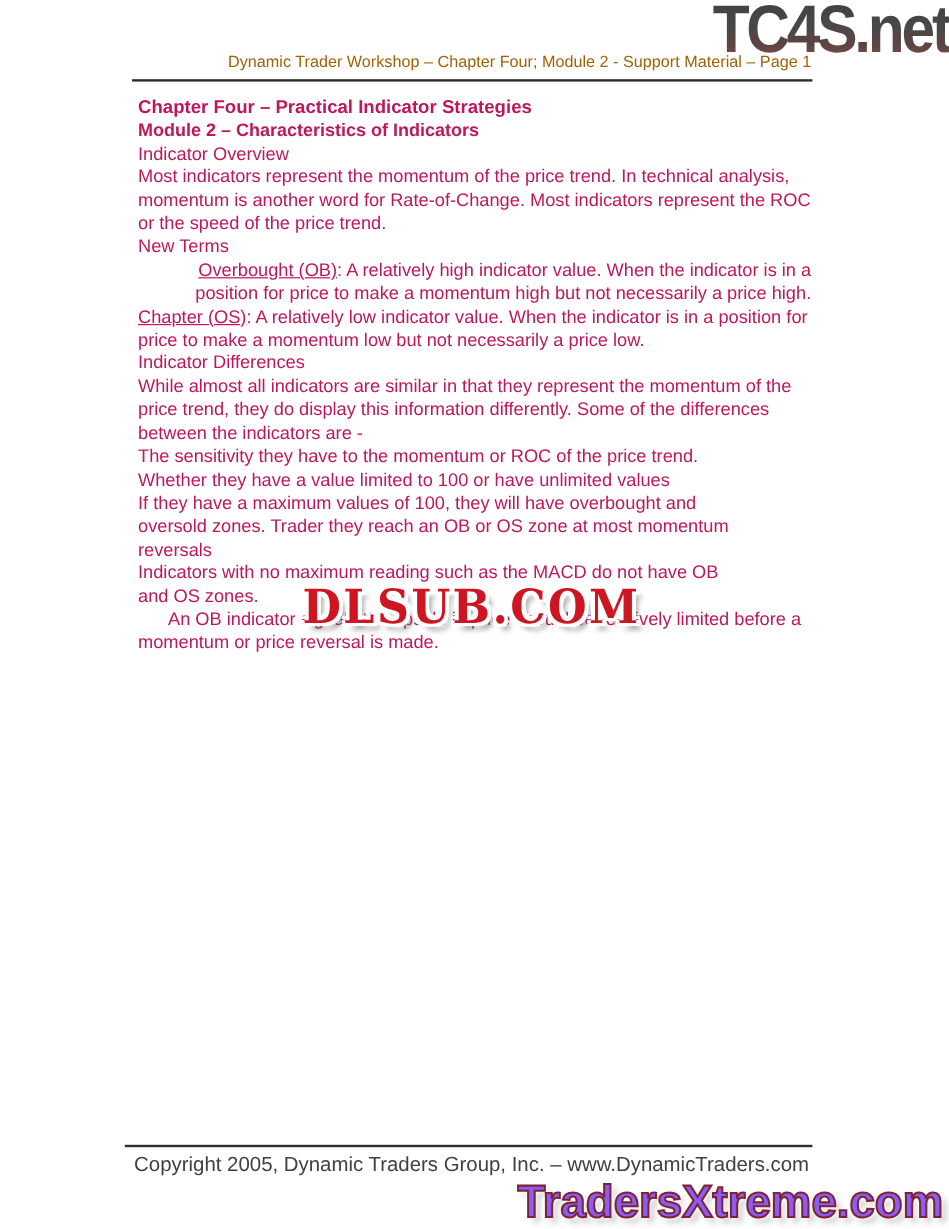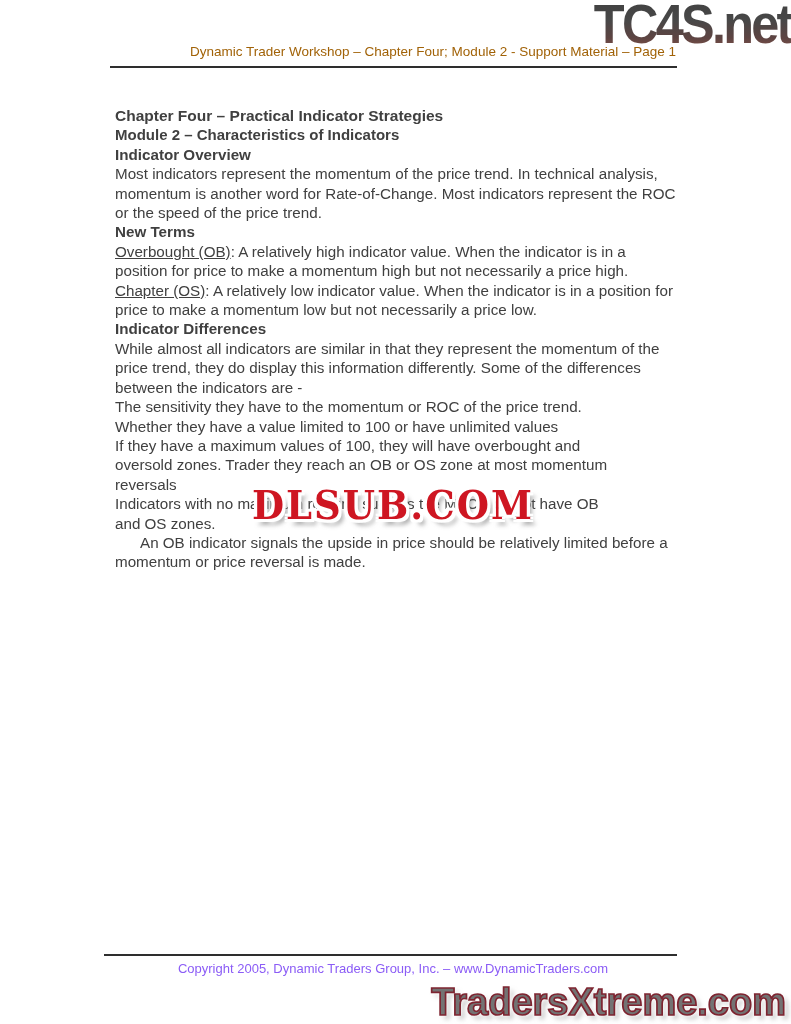--- a/index.html
+++ b/index.html
@@ -35,32 +35,32 @@
     position:absolute; top:44px; left:110px; width:566px;
     text-align:right; font-size:13.5px; color:#a16207;
   }
   .header-rule {
     position:absolute; top:66px; left:110px; width:567px;
     border-top:2px solid #2e2e2e;
   }
 
   
   .content {
-    position:absolute; top:106px; left:115px; width:561px;
-    font-size:15.2px; line-height:19.4px; color:#404040;
+    position:absolute; top:80px; left:115px; width:561px;
+    font-size:15.2px; line-height:19.4px; color:#be185d;
   }
   .content p { margin:0; }
-  .b { font-weight:bold; }
+  .b { font-weight:normal; }
   .title1 { margin-top:2px; font-weight:bold; font-size:15.5px; }
   .title2 { margin-top:9px; font-weight:bold; font-size:15px; }
   .h-overview { margin-top:35px; }
   .p1 { margin-top:6px; }
   .p2 { margin-top:14px; text-indent:25px; }
   .h-newterms { margin-top:32px; }
-  .p-ob { margin-top:13px; }
+  .p-ob { margin-top:13px;text-align:right; }
   .p-os { margin-top:7px; }
   .h-diff { margin-top:31px; }
   .p-intro { margin-top:13px; }
   .item { margin-left:25px; width:505px; }
   .item1 { margin-top:5px; }
   .itemn { margin-top:7px; }
   .item4 { margin-top:9px; }
   .p-osig { margin-top:38px; text-indent:25px; }
   .p-obig { margin-top:6px; text-indent:25px; }
   .uline { text-decoration:underline; }
@@ -79,29 +79,29 @@
       5px 6px 4px rgba(110,110,110,0.55);
   }
 
   
   .footer-rule {
     position:absolute; top:954px; left:104px; width:573px;
     border-top:2px solid #2e2e2e;
   }
   .footer-text {
     position:absolute; top:961px; left:110px; width:566px;
-    text-align:center; font-size:13px; color:#8b5cf6;
+    text-align:center; font-size:17px; color:#404040;
   }
 
   
   .tx {
     position:absolute; right:5px; top:981px;
     font-family:"Liberation Sans", sans-serif;
     font-weight:bold; font-size:38px; letter-spacing:0px;
-    color:#737373;
+    color:#8b5cf6;
     -webkit-text-stroke:1.7px #7e2430;
     white-space:nowrap;
     text-shadow:
       0 0 3px #ffffff, 0 0 5px #ffffff, 0 0 6px #ffffff,
       4px 4px 5px rgba(140,140,140,0.55);
   }
 </style>
 </head>
 <body>
 

